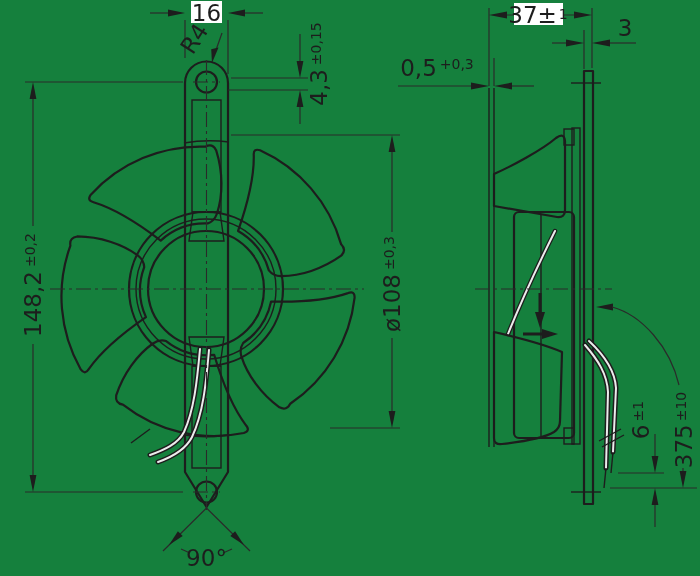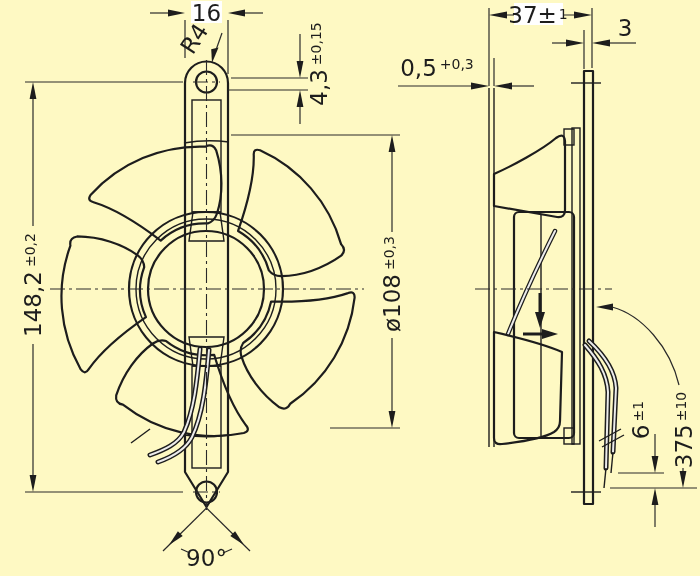--- a/index.html
+++ b/index.html
@@ -1,16 +1,16 @@
 <!DOCTYPE html>
 <html><head>
 <meta charset="utf-8">
 <style>
   html,body{margin:0;padding:0;background:#ffffff;}
-  .canvas{width:700px;height:576px;background:#fef9c3;position:relative;overflow:hidden;
+  .canvas{width:700px;height:576px;background:#15803d;position:relative;overflow:hidden;
           font-family:"DejaVu Sans",sans-serif;}
   svg{display:block;}
   .ol{stroke:#1d1d1d;fill:none;stroke-width:2.2;stroke-linejoin:round;stroke-linecap:round;}
   .thin{stroke:#1d1d1d;stroke-width:1.4;fill:none;}
   .dl{stroke:#2a2a2a;stroke-width:1.2;fill:none;}
   .cl{stroke:#2a2a2a;stroke-width:1.1;fill:none;stroke-dasharray:15 4 3 4;}
   .ar{fill:#1d1d1d;stroke:none;}
   .t{font-family:"DejaVu Sans",sans-serif;font-size:23px;fill:#1d1d1d;}
   .ts{font-size:14px;}
   .wireOut{stroke:#1d1d1d;stroke-width:5;fill:none;stroke-linecap:round;}

